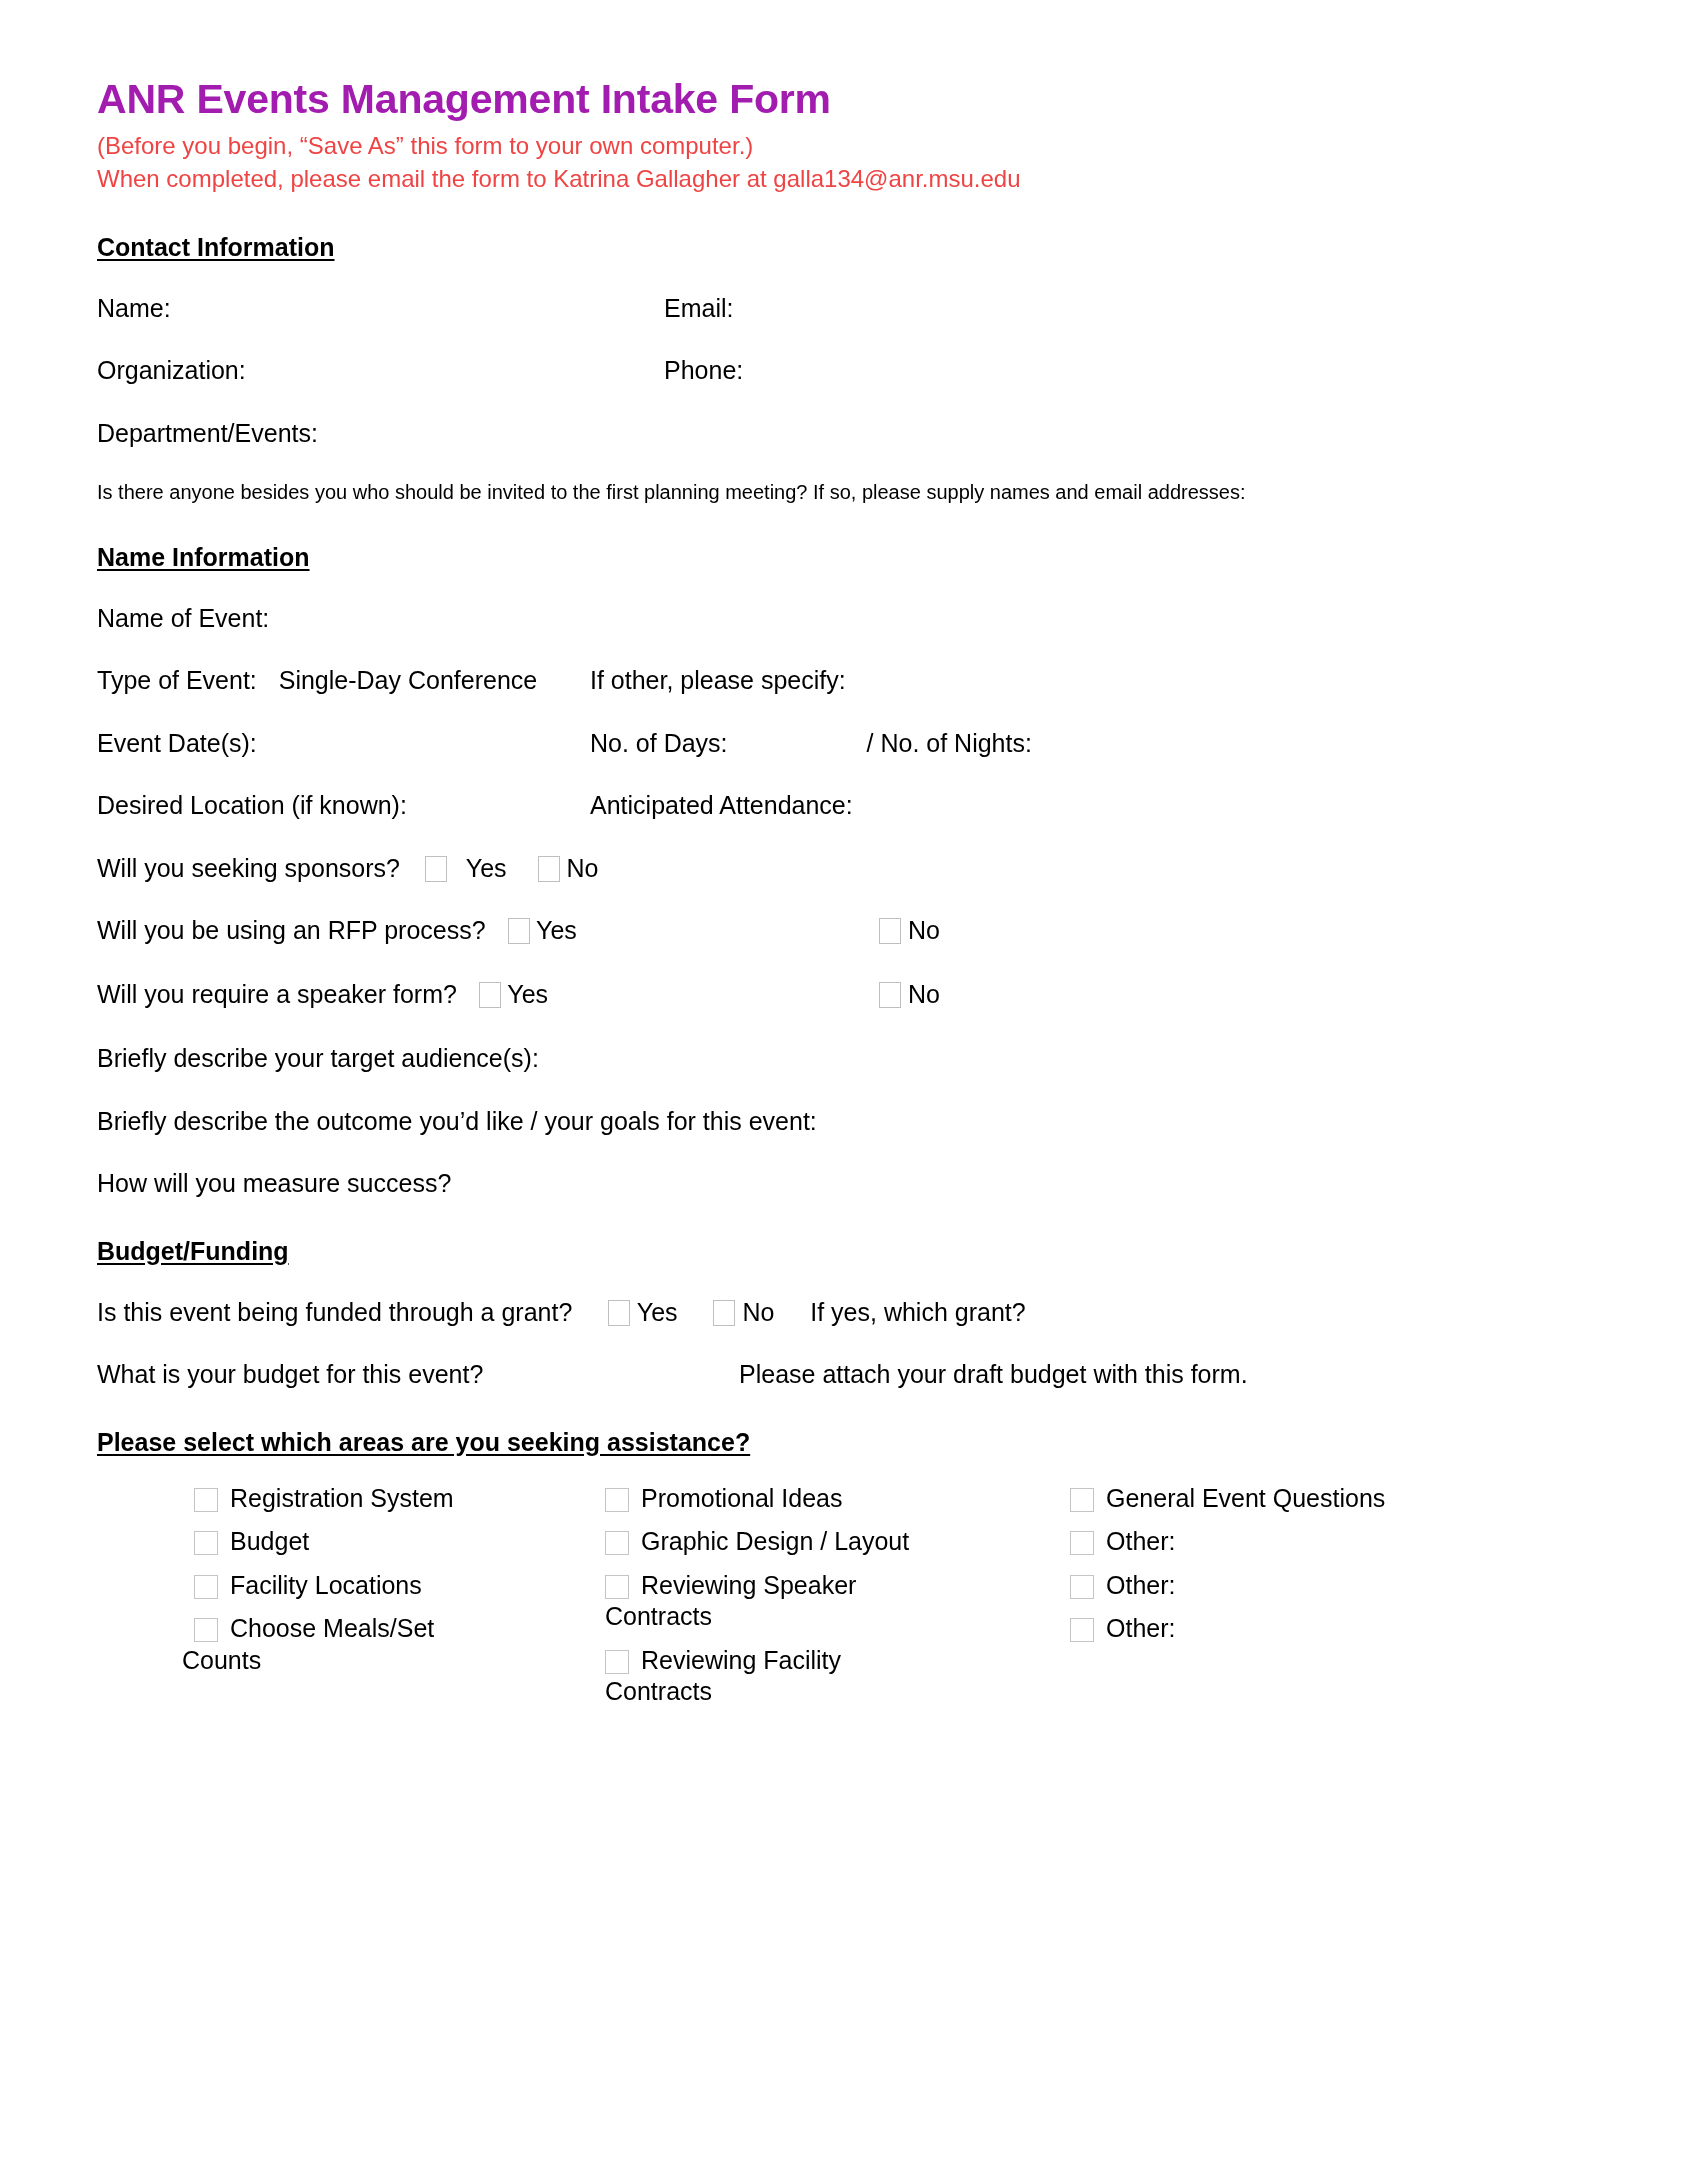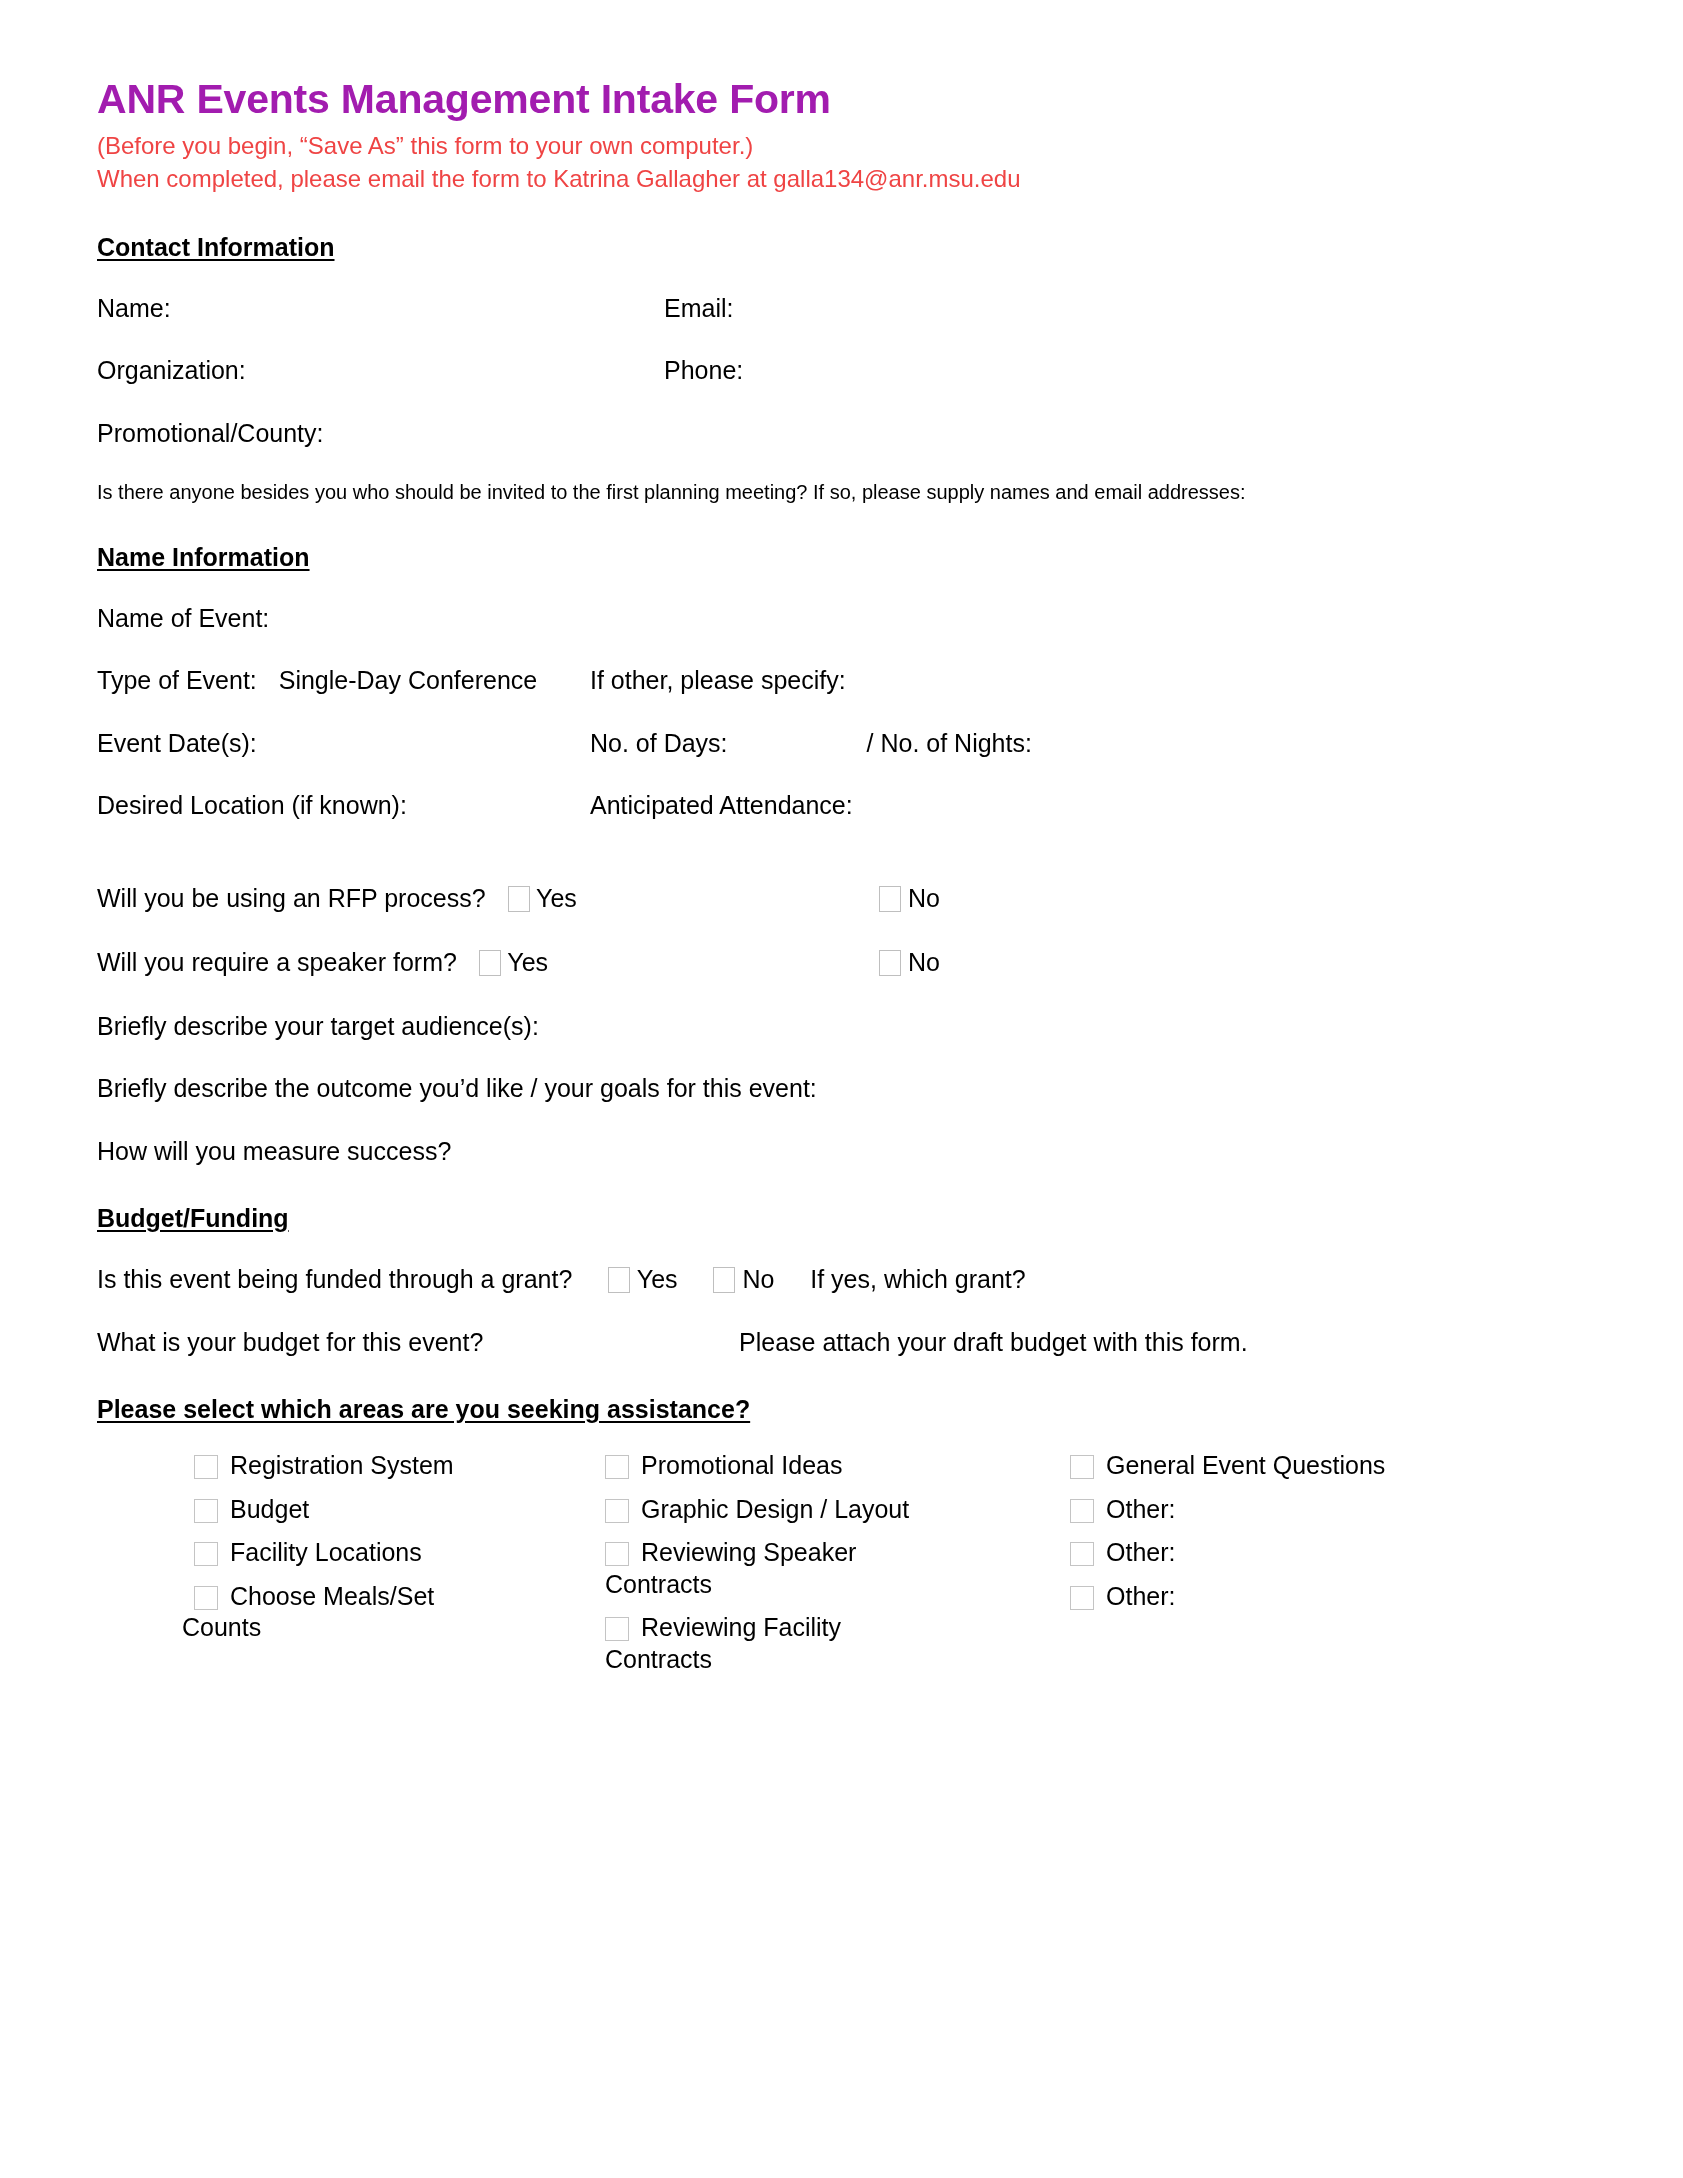--- a/index.html
+++ b/index.html
@@ -173,21 +173,21 @@
     <div class="spacer-md"></div>
 
     <div class="row two-col">
       <span class="col-a-contact">Organization:</span>
       <span>Phone:</span>
     </div>
 
     <div class="spacer-md"></div>
 
     <div class="row">
-      <span>Promotional/County:</span>
+      <span>Department/Events:</span>
     </div>
 
     <div class="spacer-md"></div>
 
     <div class="paragraph">Is there anyone besides you who should be invited to the first planning meeting? If so, please supply names and email addresses:</div>
 
     <div class="spacer-lg"></div>
 
     <div class="section-heading">Name Information</div>
 
@@ -219,20 +219,27 @@
 
     <div class="spacer-md"></div>
 
     <div class="row two-col">
       <span class="col-a-event">Desired Location (if known):</span>
       <span>Anticipated Attendance:</span>
     </div>
 
     <div class="spacer-md"></div>
 
+    <div class="yn-line">
+      <span class="sponsor-q">Will you seeking sponsors?</span>
+      <span class="cbox"></span>
+      <span class="sponsor-yes-label">Yes</span>
+      <span class="cbox"></span>
+      <span>No</span>
+    </div>
 
     <div class="spacer-md"></div>
 
     <div class="yn-abs-row">
       <span>Will you be using an RFP process?</span>
       <span class="gap-narrow"></span>
       <span class="cbox"></span>
       <span>Yes</span>
       <span class="no-col">
         <span class="cbox"></span>

